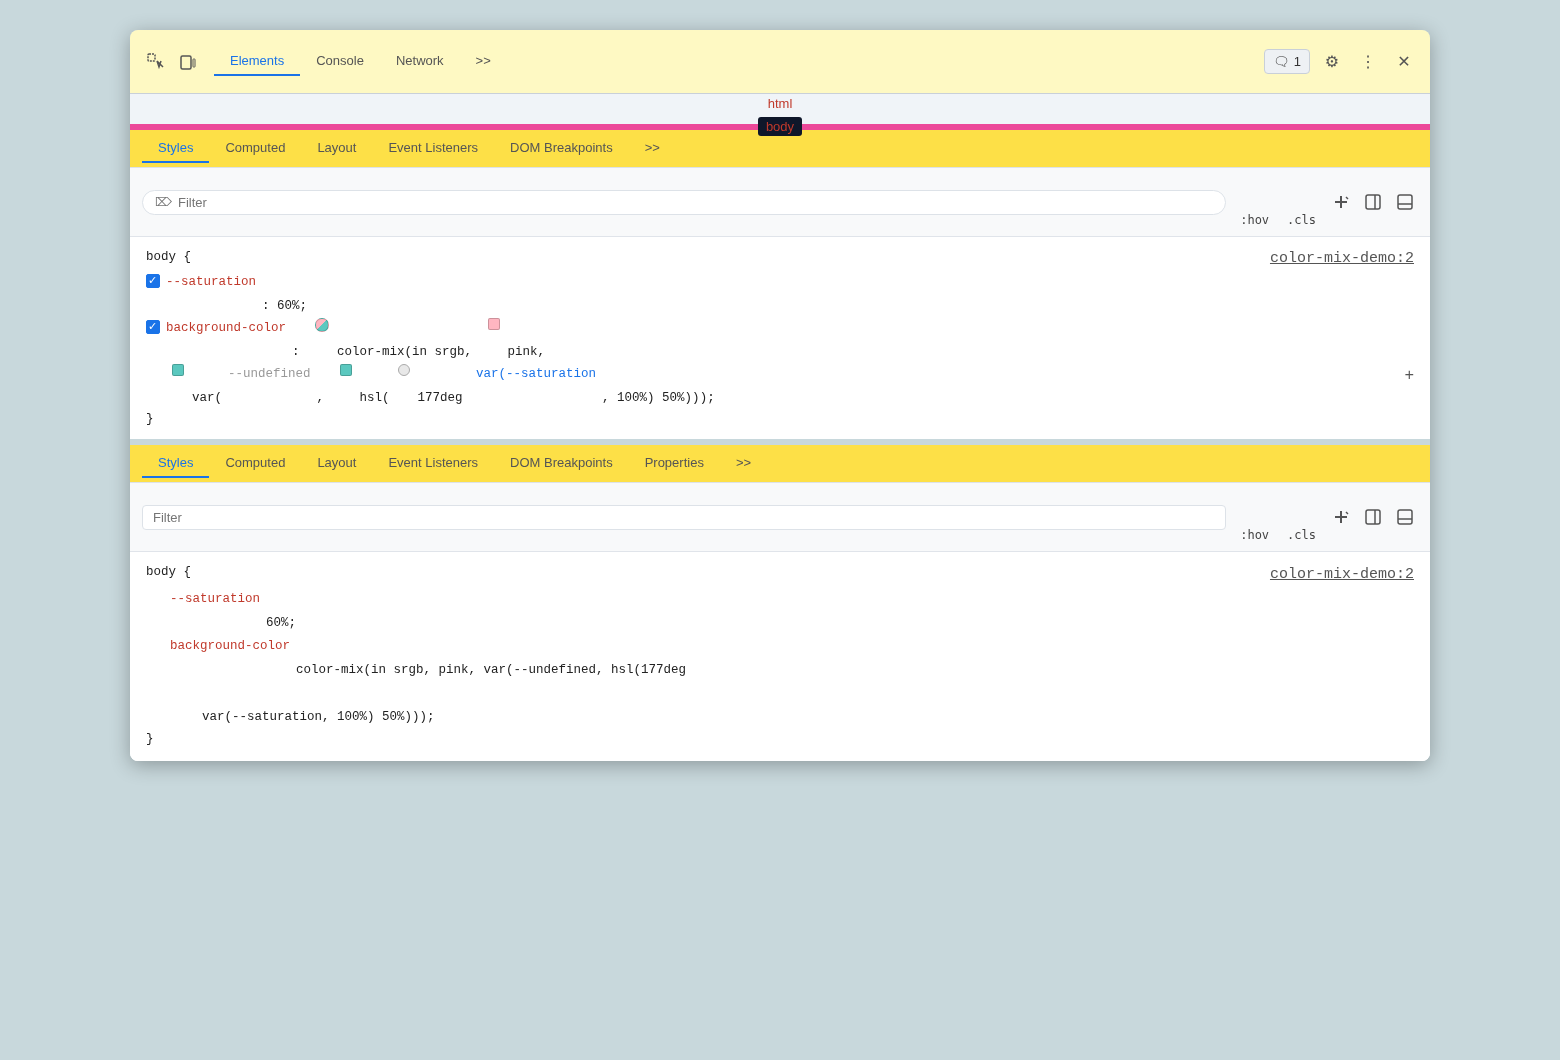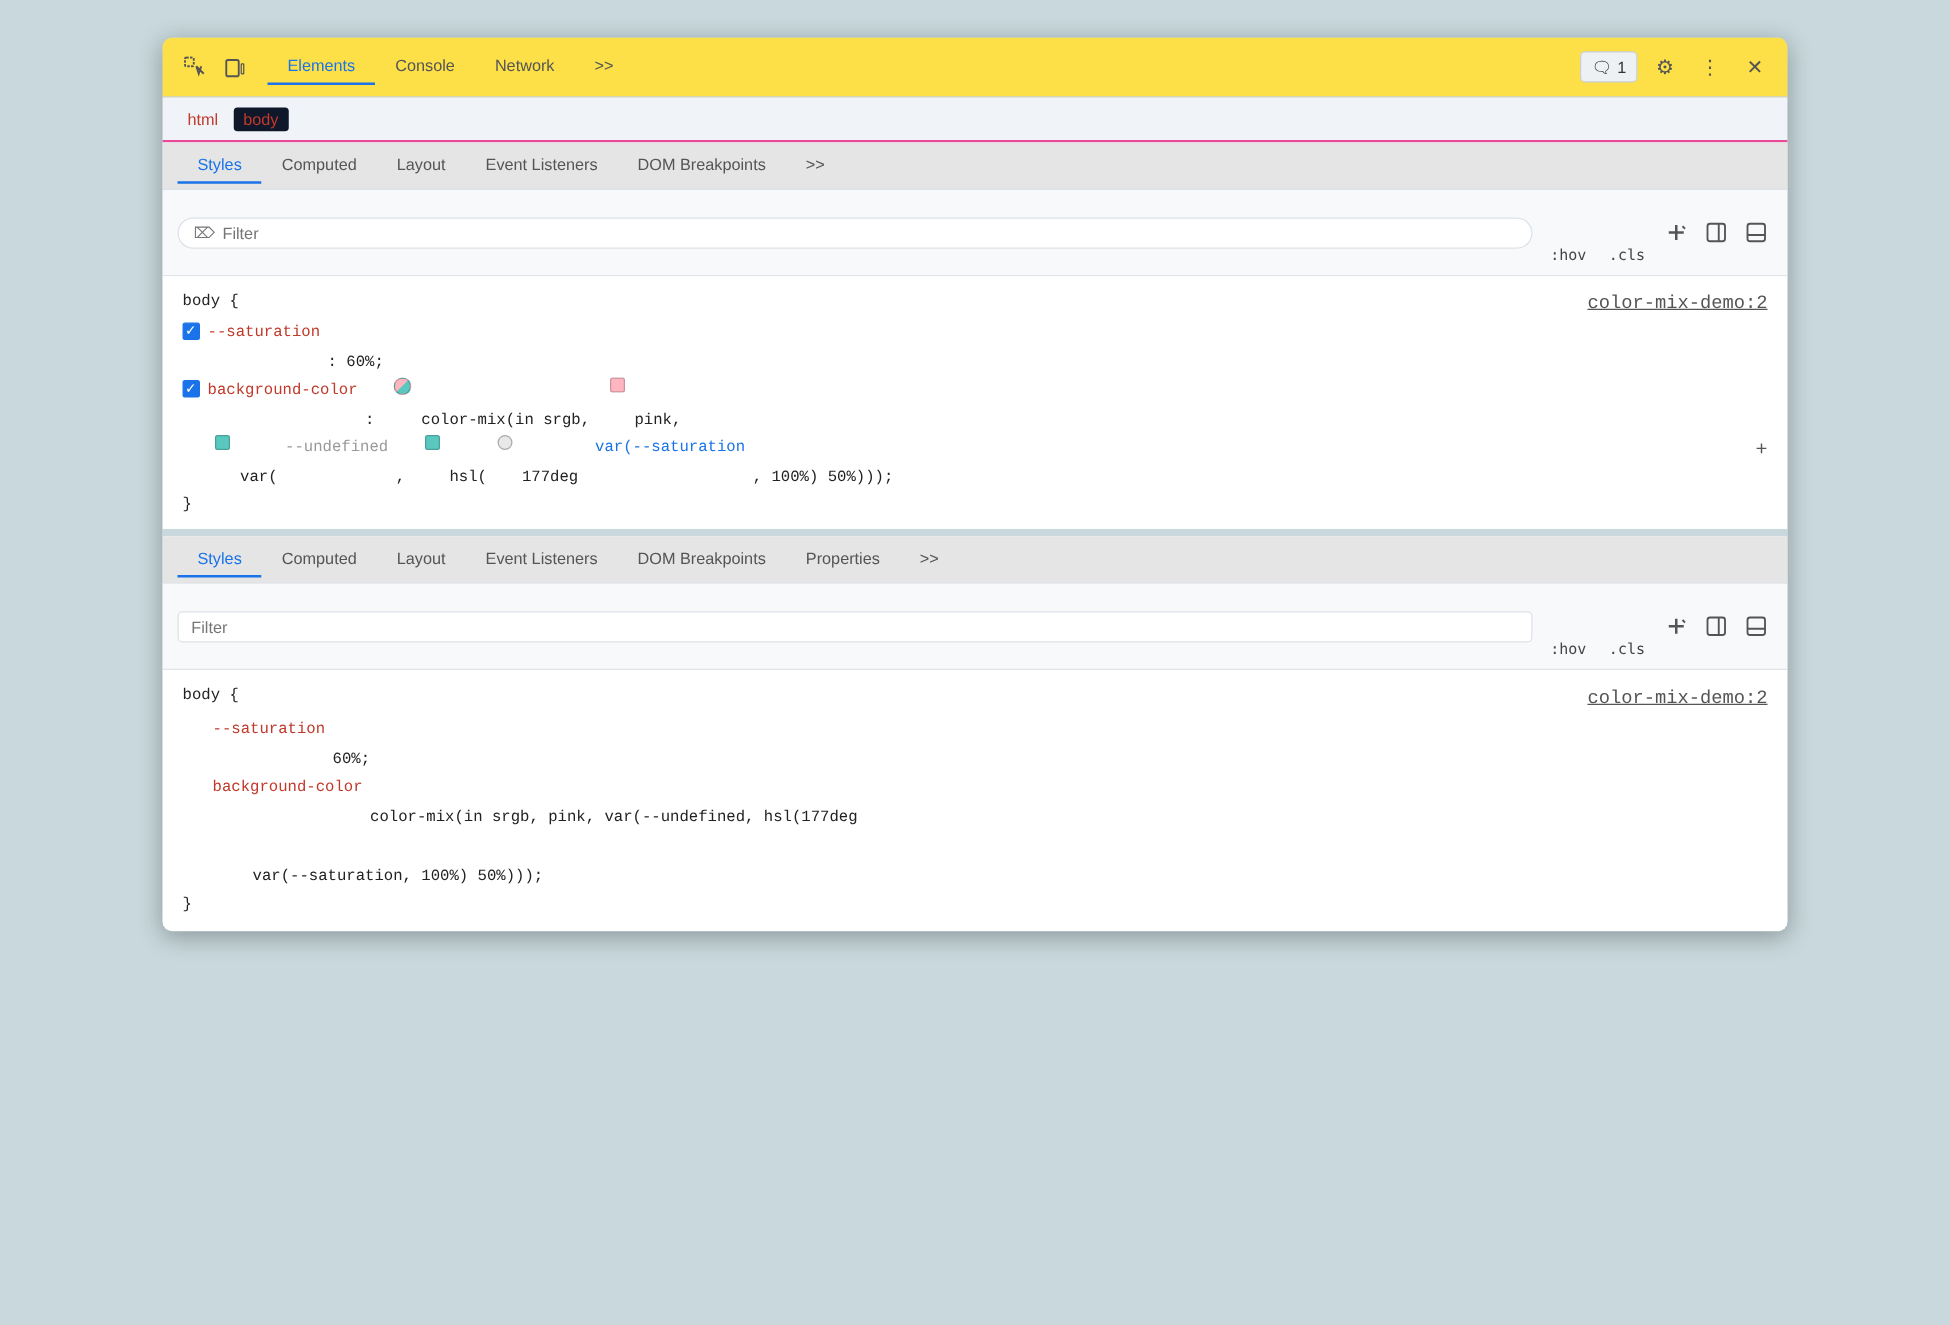--- a/index.html
+++ b/index.html
@@ -14,26 +14,26 @@
     .devtools-wrapper {
       width: 1300px;
       margin: 30px auto;
       border-radius: 8px;
       overflow: hidden;
       box-shadow: 0 4px 20px rgba(0,0,0,0.3);
     }
 
     
     .toolbar {
-      background: #fde047;
+      background: #fef9c3;
       border-bottom: 1px solid #c9d0d8;
       padding: 0 12px;
       display: flex;
       align-items: center;
-      height: 48px;
+      height: 64px;
       gap: 4px;
     }
 
     .toolbar-icon {
       width: 28px;
       height: 28px;
       display: flex;
       align-items: center;
       justify-content: center;
       border-radius: 4px;
@@ -80,26 +80,27 @@
       border-radius: 4px;
       font-size: 13px;
       color: #333;
       cursor: pointer;
       border: 1px solid #c9d0d8;
     }
 
     
     .breadcrumb-bar {
       background: #f0f4f8;
-      border-bottom: 2px solid #ec4899;
+      border-bottom: 6px solid #ec4899;
       padding: 0 12px;
       display: flex;
       align-items: center;
       height: 36px;
       gap: 4px;
+      flex-direction: column;
     }
 
     .breadcrumb-item {
       padding: 2px 8px;
       font-size: 13px;
       color: #c0392b;
       cursor: pointer;
       border-radius: 3px;
     }
 
@@ -110,21 +111,21 @@
     }
 
     
     .panel {
       background: #fff;
       border-bottom: 6px solid #c8d8dc;
     }
 
     
     .sub-tab-bar {
-      background: #e5e5e5;
+      background: #fde047;
       border-bottom: 1px solid #dde2e8;
       padding: 0 12px;
       display: flex;
       align-items: center;
       height: 38px;
       gap: 0;
     }
 
     .sub-tab {
       padding: 6px 16px;

